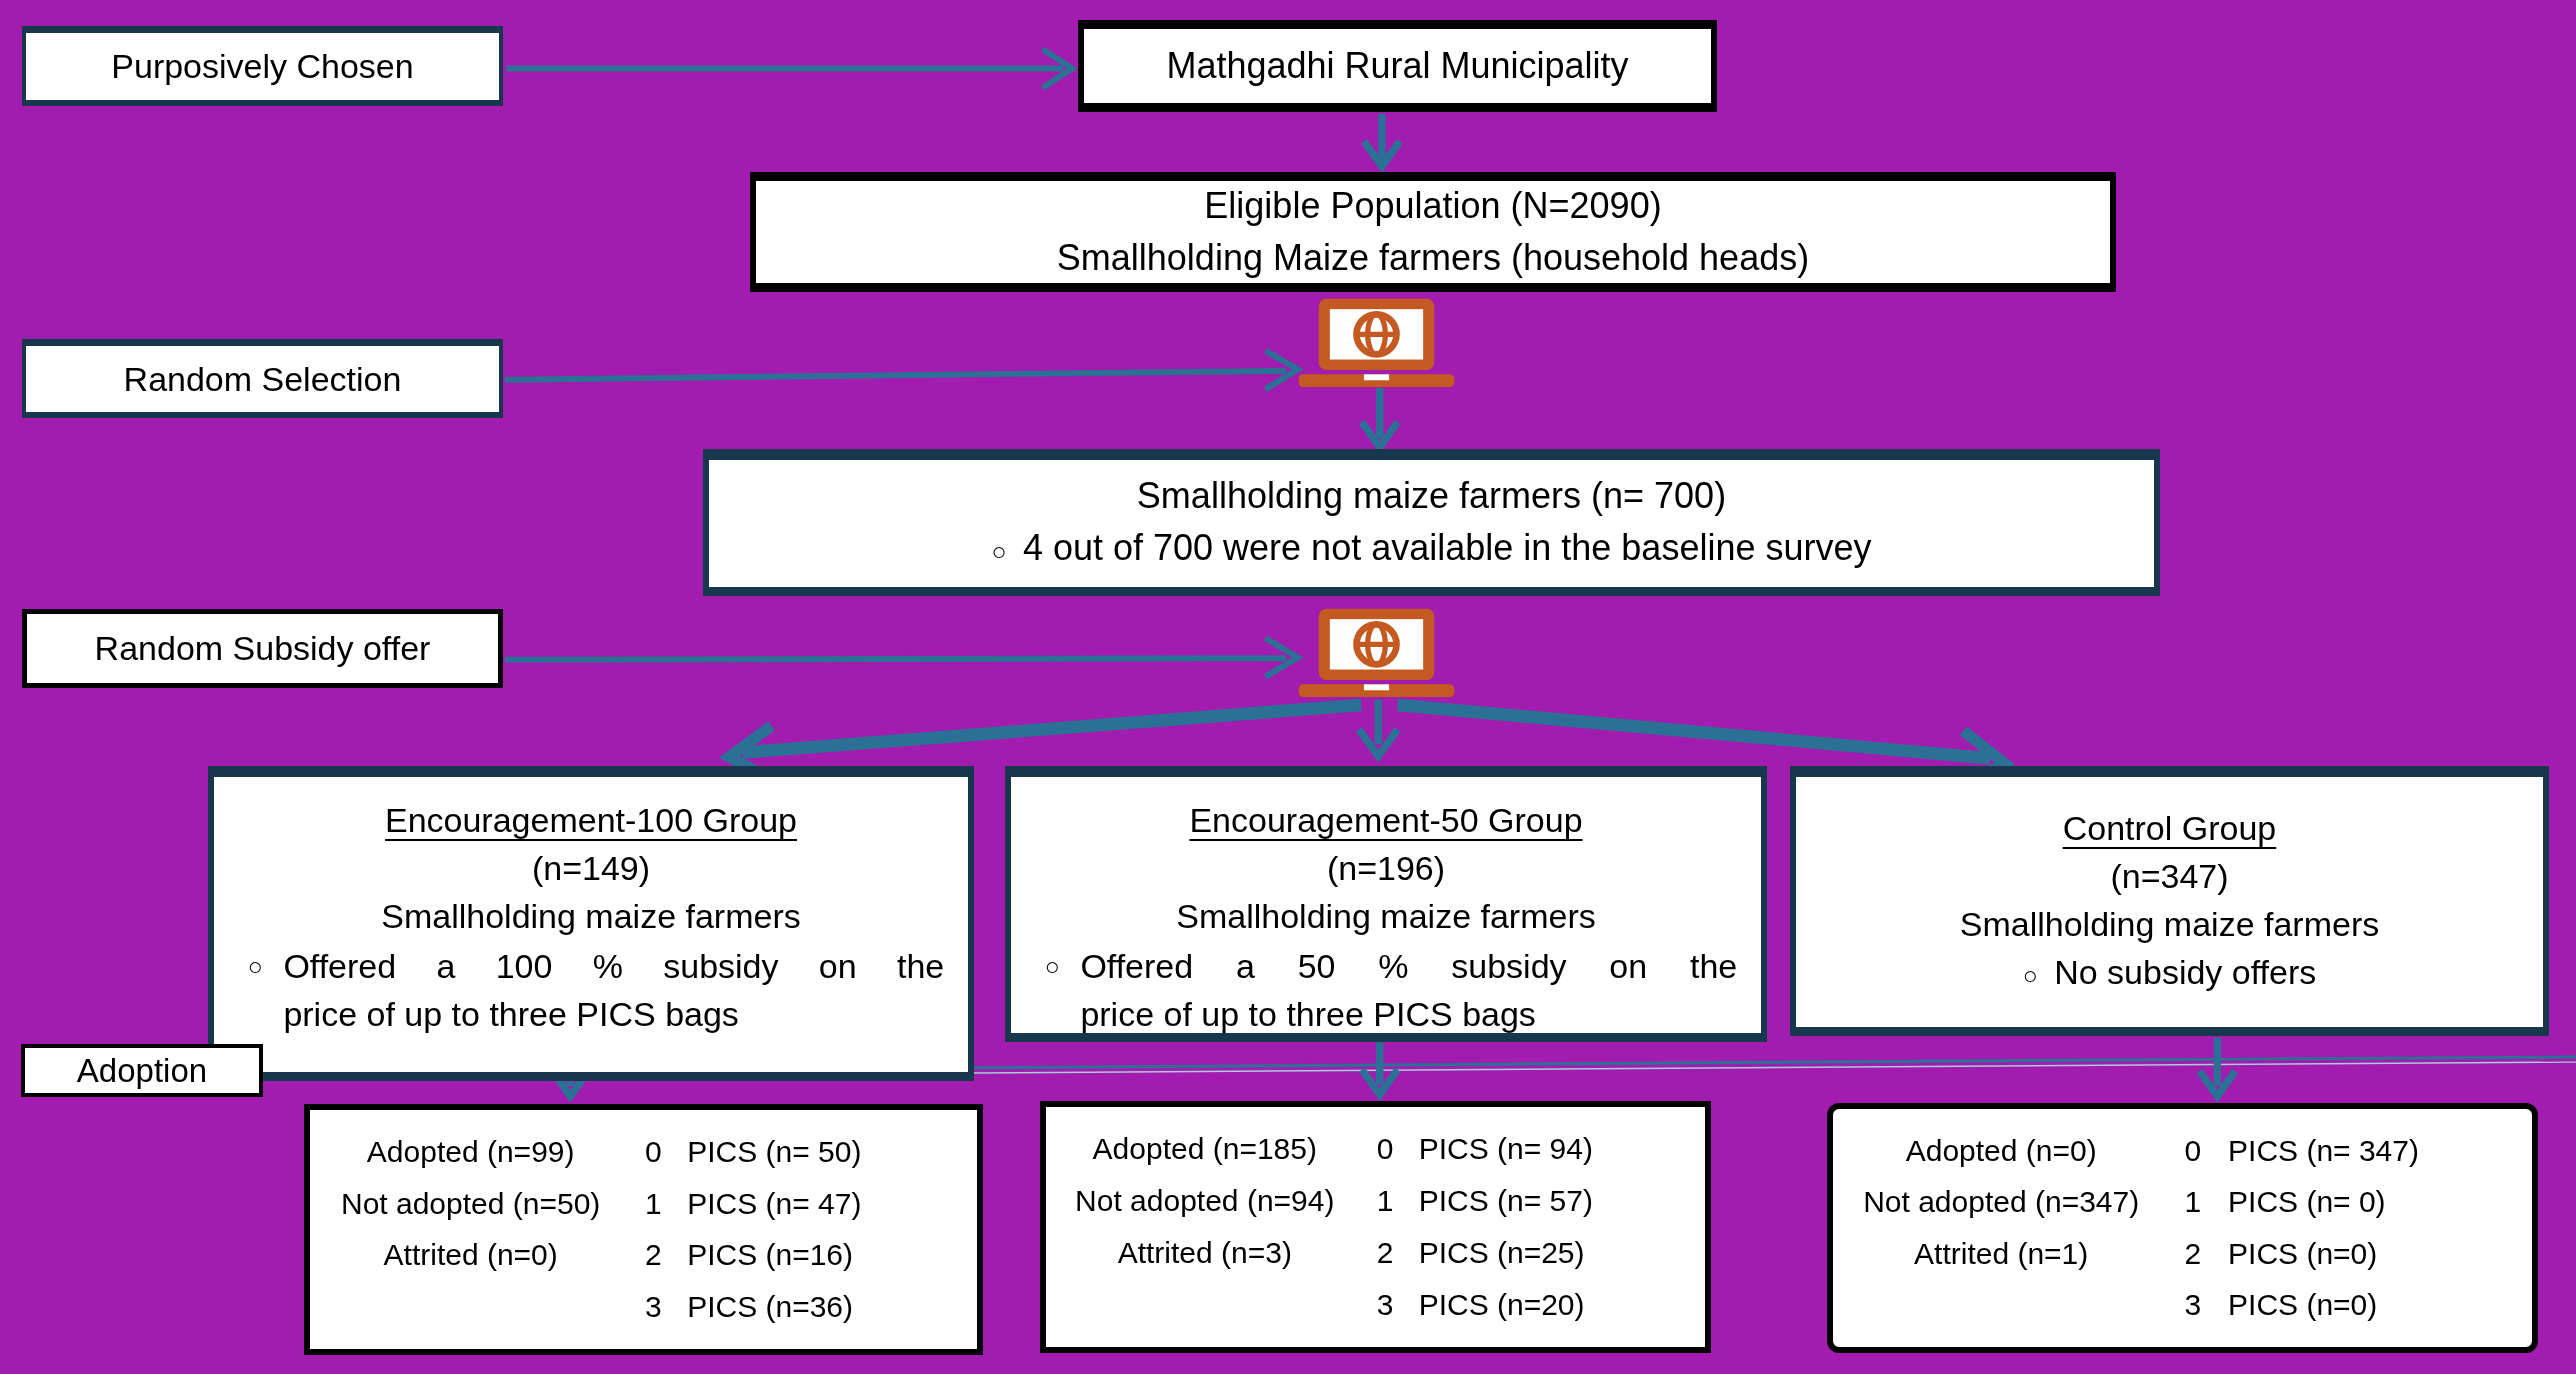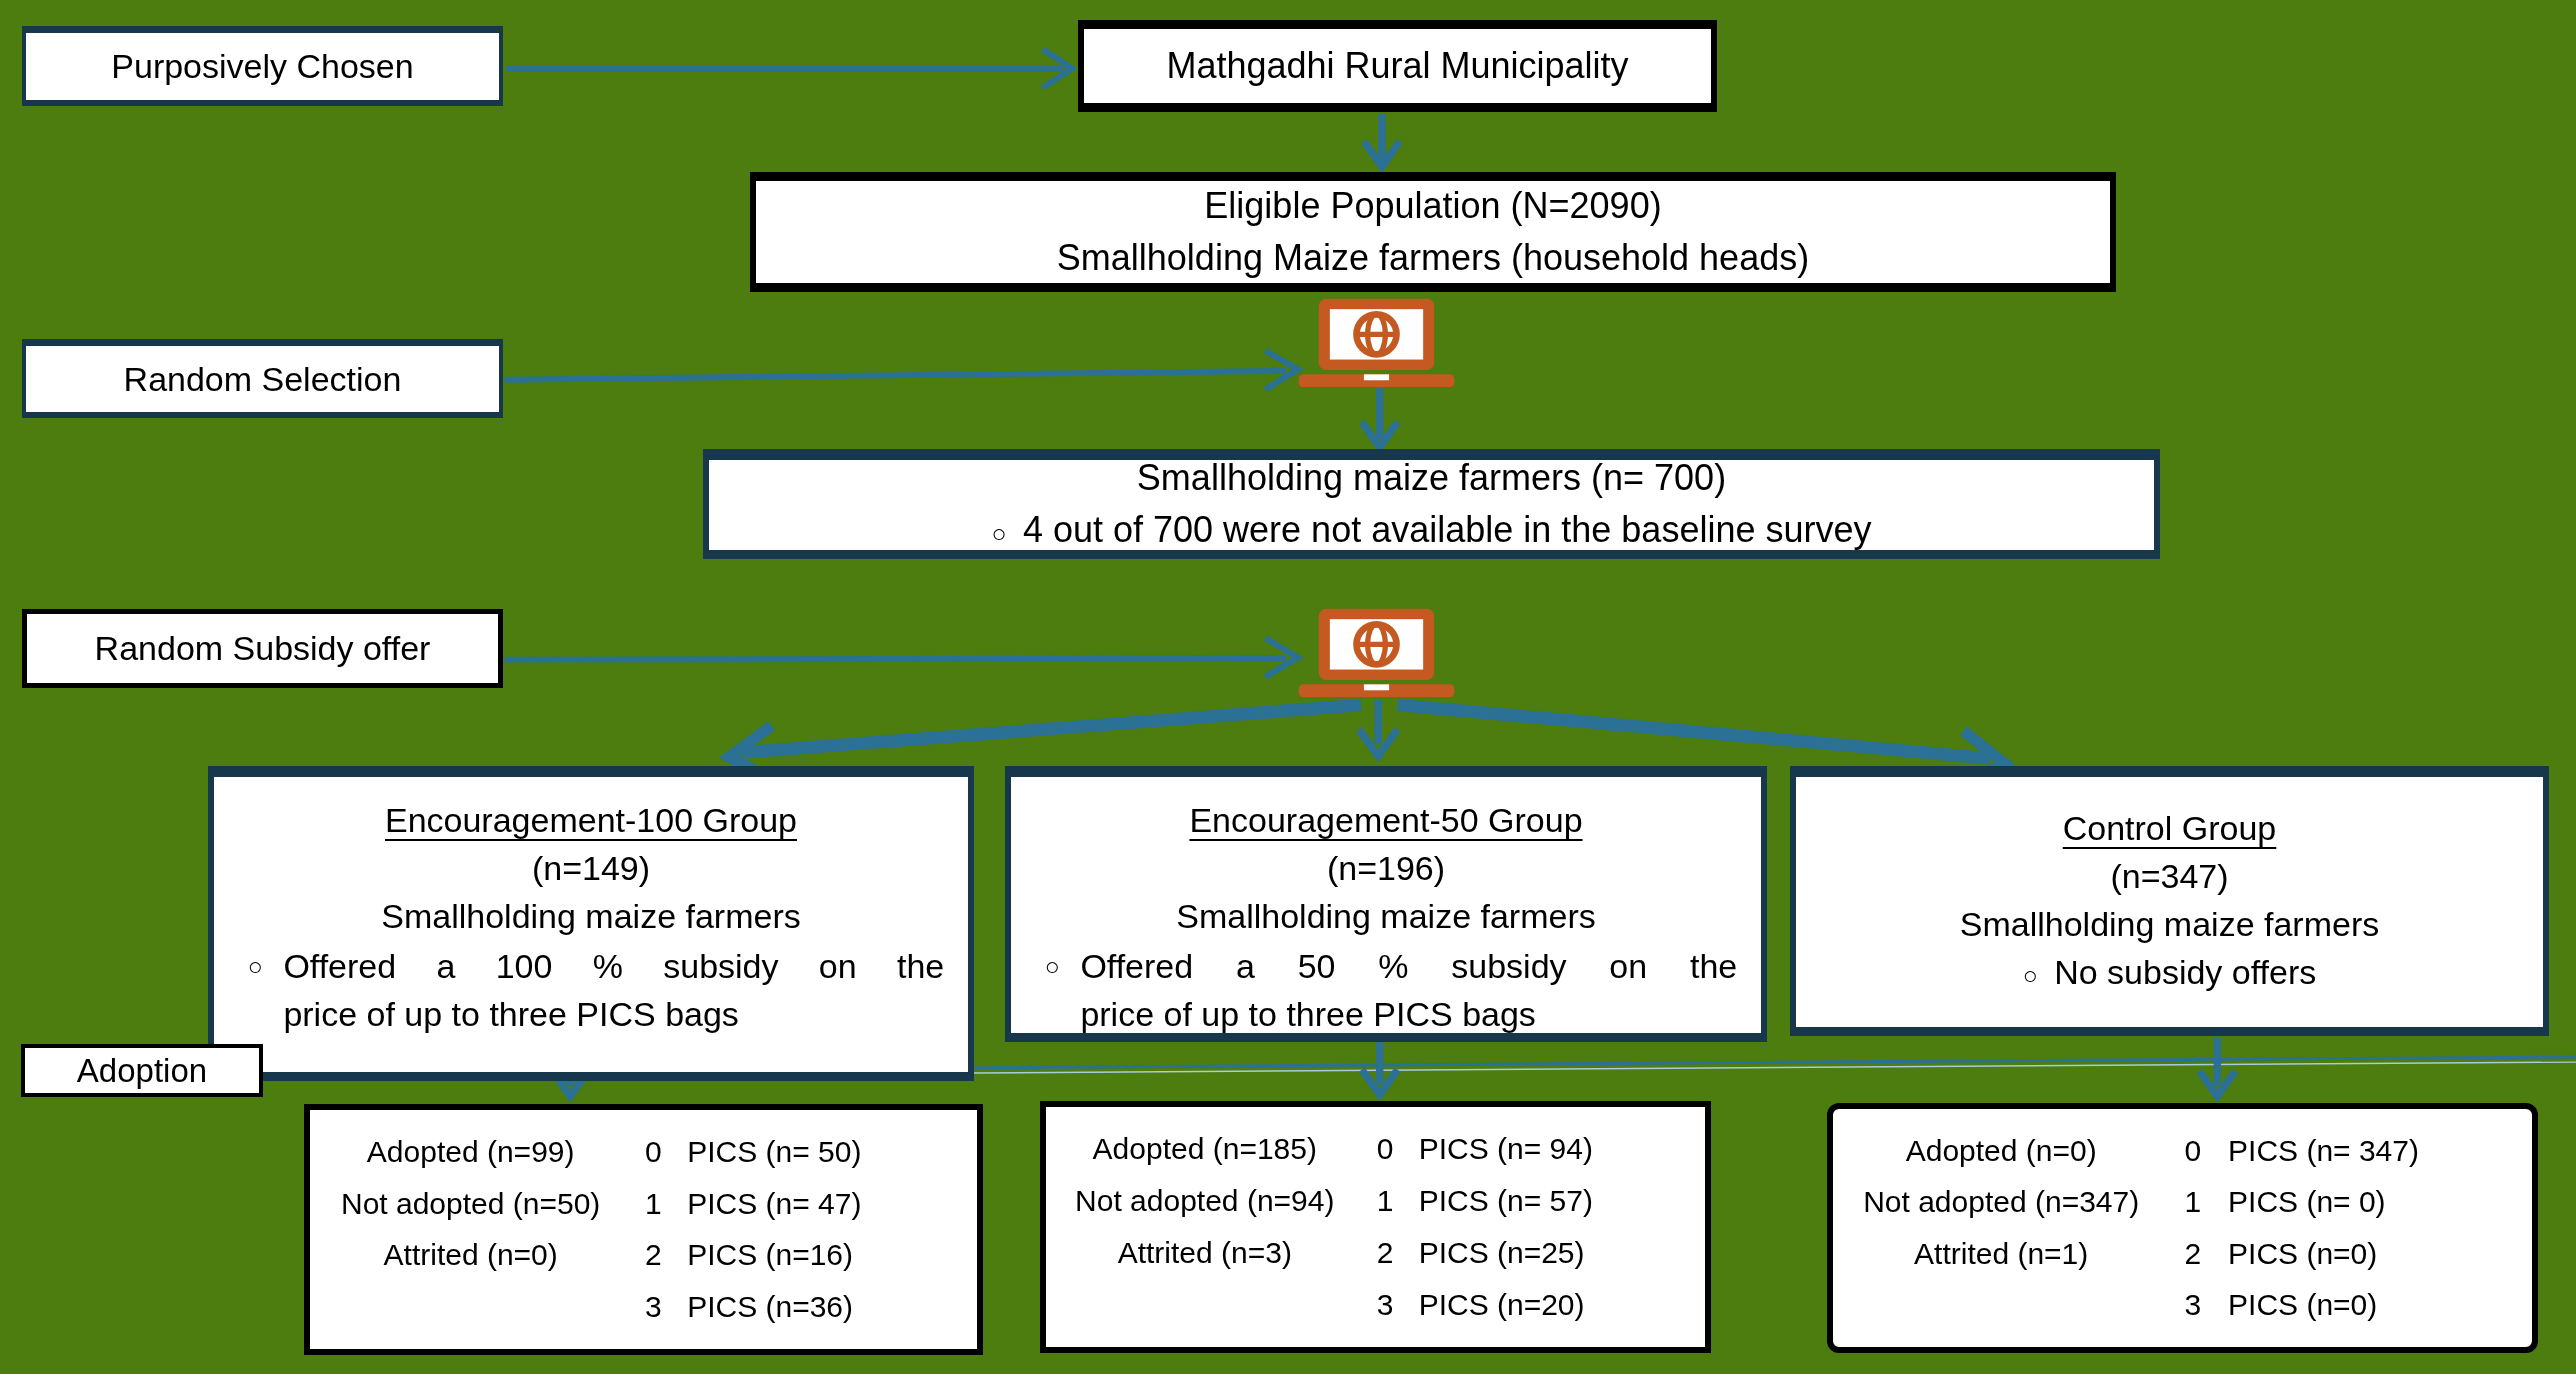--- a/index.html
+++ b/index.html
@@ -1,17 +1,17 @@
 <!DOCTYPE html>
 <html style="font-size:12px"><head>
 <meta charset="utf-8">
 <style>
   html,body{margin:0;padding:0;background:#fff;}
   #canvas{
-    position:relative;width:2576px;height:1375px;background:#4d7c0f;
+    position:relative;width:2576px;height:1375px;background:#a21caf;
     font-family:"Liberation Sans","DejaVu Sans",sans-serif;color:#000;
     overflow:hidden;
   }
   .box{position:absolute;background:#fff;display:flex;flex-direction:column;
        align-items:center;justify-content:center;text-align:center;box-sizing:border-box;z-index:2;}
   .b-navy{border:4.5px solid #17384C;border-top-width:7.4px;border-bottom-width:6.7px;}
   .b-navy-heavy{border:6.7px solid #17384C;border-top-width:11px;border-bottom-width:9.7px;}
   .b-black{border:5.2px solid #000;}
   .b-black-heavy{border:6.7px solid #000;border-top-width:9.7px;border-bottom-width:9.7px;}
   .label-box{font-size:34px;}
@@ -96,21 +96,21 @@
       <line x1="81" y1="50" x2="131" y2="50" stroke-width="7"></line>
     </g>
     <rect x="1" y="104" width="210" height="17" rx="6" fill="#C45A22"></rect>
     <rect x="89" y="104" width="34" height="8" fill="#ffffff"></rect>
   </svg>
 
   <div class="box b-navy label-box" style="left:22px;top:339px;width:481px;height:79px;">
     <span>Random Selection</span>
   </div>
 
-  <div class="box b-navy-heavy t48" style="left:703px;top:449px;width:1457px;height:110px;">
+  <div class="box b-navy-heavy t48" style="left:703px;top:449px;width:1457px;height:147px;">
     <div>Smallholding maize farmers (n= 700)</div>
     <div class="center-bullet">
       <span class="bullet-inline">○</span>
       <span>4 out of 700 were not available in the baseline survey</span>
     </div>
   </div>
 
   <div class="box b-black label-box" style="left:22px;top:609px;width:481px;height:79px;">
     <span>Random Subsidy offer</span>
   </div>

